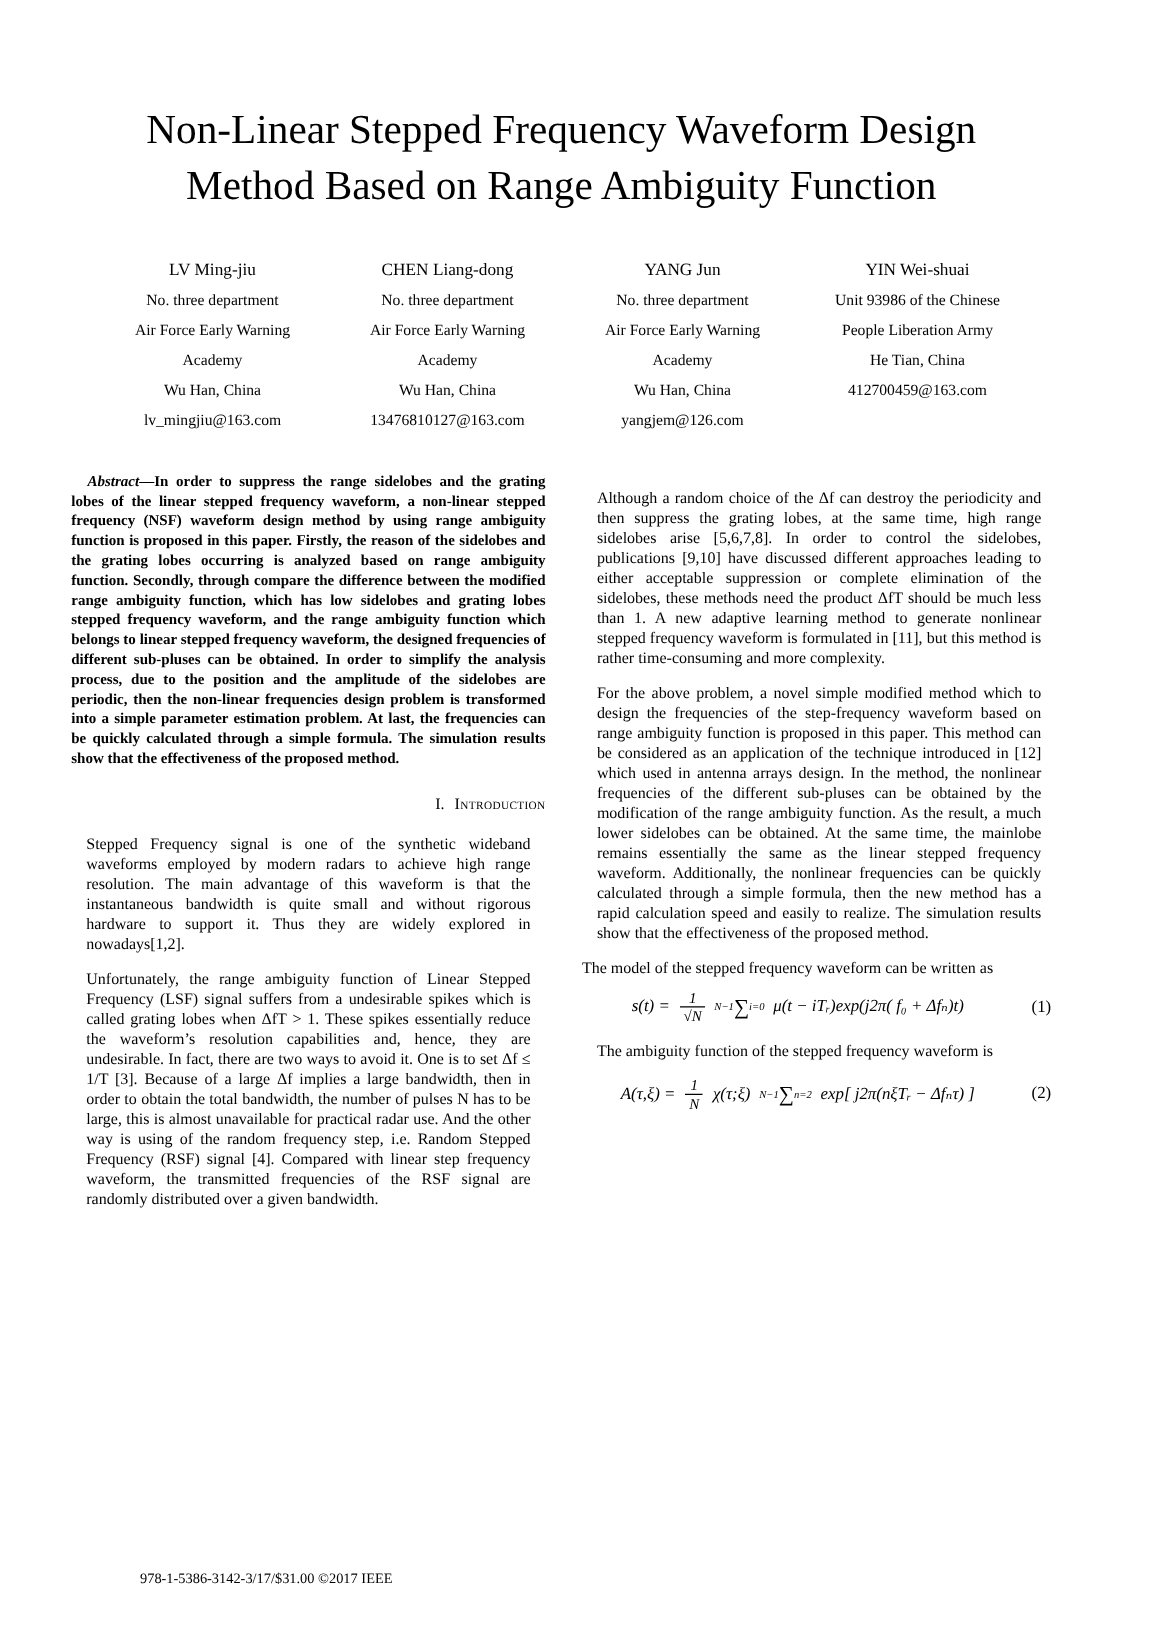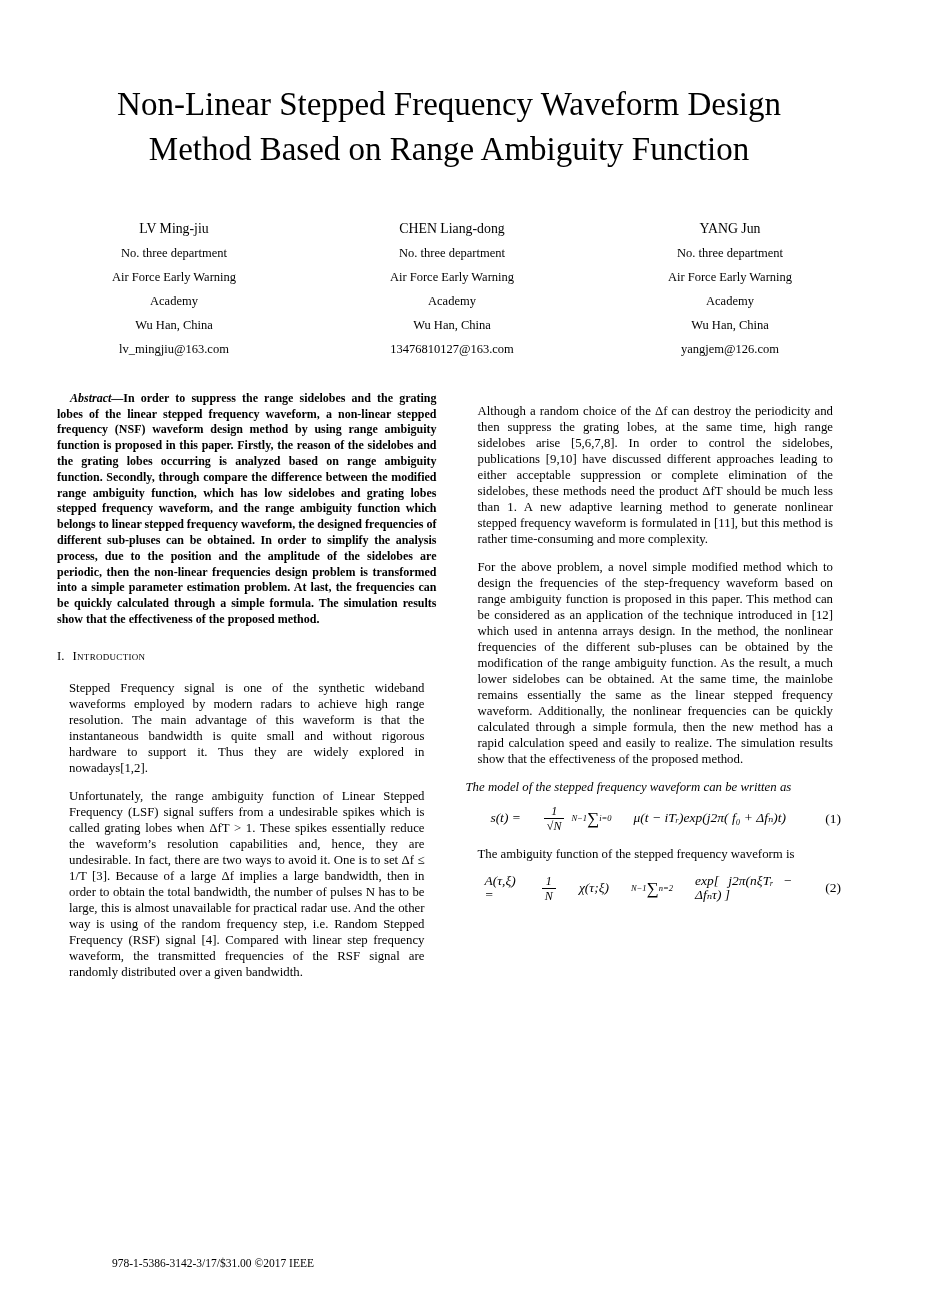--- a/index.html
+++ b/index.html
@@ -10,45 +10,45 @@
     color: #000;
   }
   .page { position: relative; width: 898px; height: 1309px; background: #fff; overflow: hidden; }
 
   .title {
     margin: 82px 66px 0;
     font-size: 33px; font-weight: normal;
     text-align: center; line-height: 1.36;
   }
 
-  .authors { display: flex; justify-content: space-between; margin: 45px 70px 0 76px; }
+  .authors { display: flex; justify-content: space-between; margin: 32px 70px 0 76px; }
   .author { text-align: center; font-size: 12.5px; line-height: 24px; width: 196px; }
   .author-name { font-size: 13.8px; }
 
   .columns { display: flex; gap: 29px; margin: 30px 53px 0 57px; }
   .col { width: 393px; font-size: 12.8px; line-height: 16px; text-align: justify; }
 
   .abstract { font-weight: bold; font-size: 12px; line-height: 15.8px; text-indent: 13px; margin-bottom: 13px; }
   .index-terms { font-weight: bold; font-size: 12px; line-height: 15.8px; text-indent: 13px; margin-bottom: 0; }
   .label-italic { font-style: italic; }
 
-  .section-heading { font-size: 12.8px; font-weight: normal; text-align: left; line-height: 1.85; margin: 17px 0 8px; }
+  .section-heading { font-size: 12.8px; font-weight: normal; text-align: right; line-height: 1.85; margin: 17px 0 8px; }
   .sec-num { margin-right: 8px; }
   .sc { font-variant: small-caps; letter-spacing: 0.3px; }
 
   .body-para { margin: 12px; }
-  .lead-in { margin: 2px 0; font-style: italic; }
+  .lead-in { margin: 2px 0; }
 
   .equation {
     position: relative; display: flex; justify-content: center; align-items: center;
     margin: 9px 0 10px; padding: 0 34px 0 0;
     font-style: italic; font-size: 13.5px; line-height: 1.1;
   }
   .eq-content { display: inline-flex; align-items: center; }
-  .eq-part { margin: 0 19px; }
+  .eq-part { margin: 0 4px; }
   .frac { display: inline-flex; flex-direction: column; align-items: center; margin: 0 4px; font-size: 12px; line-height: 1.2; }
   .frac .den { border-top: 1px solid #000; padding: 0 3px; }
   .bigsum { display: inline-flex; flex-direction: row; align-items: center; margin: 0 3px; line-height: 1; }
   .bigsum .lim { font-size: 8.5px; font-style: italic; }
   .bigsum .sigma { font-size: 17px; font-style: normal; padding: 1px 0; }
   .eq-number { position: absolute; right: 4px; top: 50%; transform: translateY(-50%); font-style: normal; }
 
   .footer-line { position: absolute; left: 112px; bottom: 40px; font-size: 11.5px; }
 </style>
 </head>
@@ -75,20 +75,27 @@
       <div class="author-line">Wu Han, China</div>
       <div class="author-line">13476810127@163.com</div>
     </div>
     <div class="author">
       <div class="author-name">YANG Jun</div>
       <div class="author-line">No. three department</div>
       <div class="author-line">Air Force Early Warning</div>
       <div class="author-line">Academy</div>
       <div class="author-line">Wu Han, China</div>
       <div class="author-line">yangjem@126.com</div>
+    </div>
+    <div class="author">
+      <div class="author-name">YIN Wei-shuai</div>
+      <div class="author-line">Unit 93986 of the Chinese</div>
+      <div class="author-line">People Liberation Army</div>
+      <div class="author-line">He Tian, China</div>
+      <div class="author-line">412700459@163.com</div>
     </div>
   </div>
 
   <div class="columns">
 
     <div class="col">
       <p class="abstract"><span class="label-italic">Abstract</span><span>—In order to suppress the range sidelobes and the grating lobes of the linear stepped frequency waveform, a non-linear stepped frequency (NSF) waveform design method by using range ambiguity function is proposed in this paper. Firstly, the reason of the sidelobes and the grating lobes occurring is analyzed based on range ambiguity function. Secondly, through compare the difference between the modified range ambiguity function, which has low sidelobes and grating lobes stepped frequency waveform, and the range ambiguity function which belongs to linear stepped frequency waveform, the designed frequencies of different sub-pluses can be obtained. In order to simplify the analysis process, due to the position and the amplitude of the sidelobes are periodic, then the non-linear frequencies design problem is transformed into a simple parameter estimation problem. At last, the frequencies can be quickly calculated through a simple formula. The simulation results show that the effectiveness of the proposed method.</span></p>
 
 
       <h3 class="section-heading"><span class="sec-num">I.</span><span class="sc">Introduction</span></h3>

